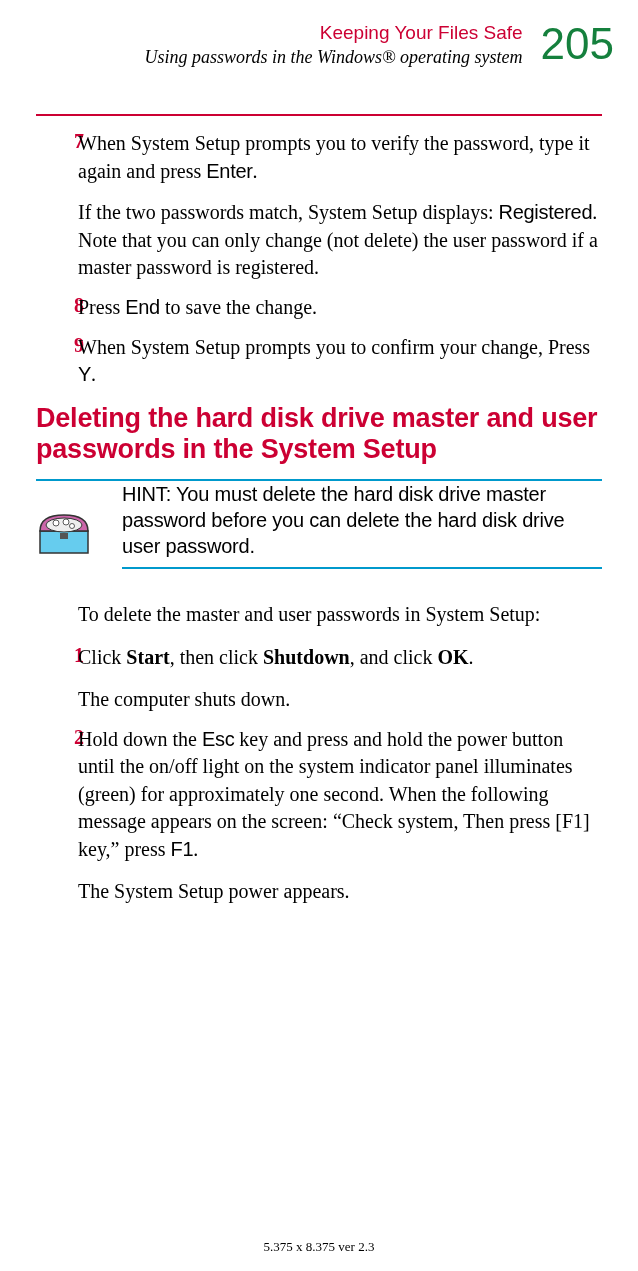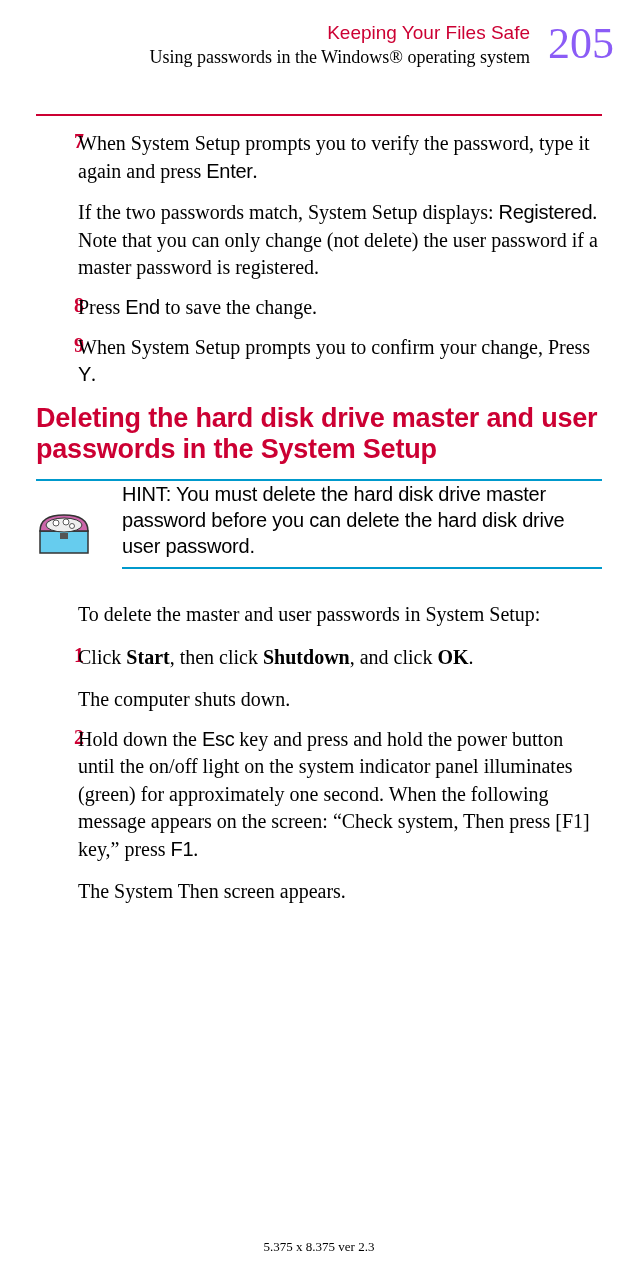--- a/index.html
+++ b/index.html
@@ -26,27 +26,28 @@
     }
     .header-title {
       font-family: Arial, Helvetica, sans-serif;
       font-size: 19px;
       color: #cc0033;
       font-weight: normal;
       margin-bottom: 3px;
     }
     .header-sub {
       font-family: Georgia, 'Times New Roman', serif;
+      font-style: italic;
       font-size: 18px;
       color: #000;
     }
     .page-number {
-      font-family: Liberation Serif, serif;
+      font-family: Liberation Sans, sans-serif;
       font-size: 44px;
-      color: #8b5cf6;
+      color: #15803d;
       font-weight: normal;
       line-height: 1;
     }
     .content {
       padding: 20px 36px 0 36px;
     }
     .red-rule {
       border: none;
       border-top: 2px solid #cc0033;
       margin: 18px 0 14px 0;
@@ -201,19 +202,19 @@
     <div class="step-body">
       <p><span>Click </span><strong>Start</strong><span>, then click </span><strong>Shutdown</strong><span>, and click </span><strong>OK</strong><span>.</span></p>
       <p>The computer shuts down.</p>
     </div>
   </div>
 
   <div class="step">
     <div class="step-num">2</div>
     <div class="step-body">
       <p><span>Hold down the </span><span class="cond">Esc</span><span> key and press and hold the power button until the on/off light on the system indicator panel illuminates (green) for approximately one second. When the following message appears on the screen: “Check system, Then press [F1] key,” press </span><span class="cond">F1</span><span>.</span></p>
-      <p>The System Then screen appears.</p>
+      <p>The System Setup power appears.</p>
     </div>
   </div>
 
 </div>
 
 <div class="footer">5.375 x 8.375 ver 2.3</div>
 
 </body></html>

